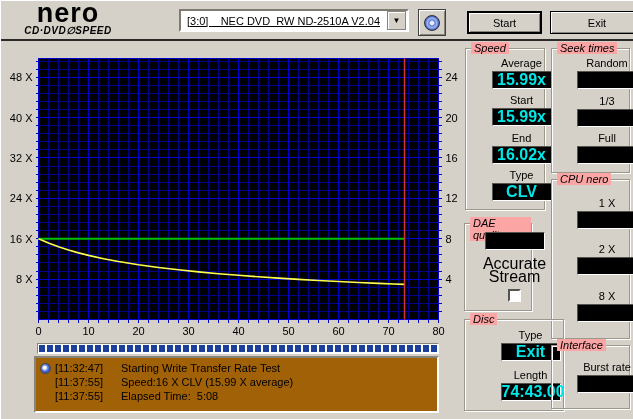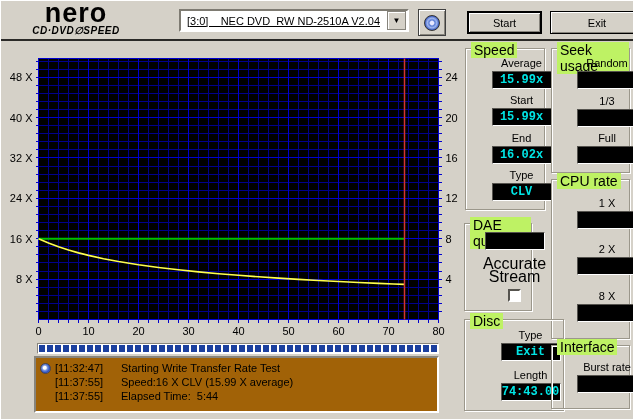--- a/index.html
+++ b/index.html
@@ -3,21 +3,21 @@
 <meta charset="utf-8">
 <style>
   html,body{margin:0;padding:0;}
   body{font-family:"Liberation Sans",sans-serif;}
   .window{position:relative;width:633px;height:419px;background:#d5d1c8;overflow:hidden;
           border-top:1px solid #fff;border-left:1px solid #fff;box-sizing:border-box;}
 
   
   .header{position:absolute;left:0;top:0;width:633px;height:40px;background:#d5d1c8;
           border-bottom:2px solid #2b2a28;box-sizing:border-box;}
-  .logo{position:absolute;left:10px;top:0;width:130px;text-align:center;color:#000;}
+  .logo{position:absolute;left:2px;top:0;width:130px;text-align:center;color:#000;}
   .logo-line1{font-size:27px;font-weight:bold;letter-spacing:1px;line-height:24px;display:block;}
   .logo-line2{font-size:10px;font-weight:bold;font-style:italic;letter-spacing:.5px;display:block;line-height:12px;}
   .combo{position:absolute;left:178px;top:8px;width:230px;height:23px;background:#fff;
          border-top:2px solid #7e7b72;border-left:2px solid #7e7b72;
          border-bottom:2px solid #fff;border-right:2px solid #fff;box-sizing:border-box;
          display:flex;align-items:center;}
   .combo-text{flex:1;font-size:11px;padding-left:6px;white-space:pre;overflow:hidden;color:#000;text-decoration:underline;}
   .combo-btn{width:17px;height:17px;background:#d5d1c8;border:1px solid #87847c;
              box-shadow:inset 1px 1px 0 #fff;display:flex;align-items:center;justify-content:center;
              font-size:8px;color:#000;margin-right:1px;}
@@ -50,29 +50,29 @@
   .log-icon-cell{width:15px;display:flex;align-items:center;}
   .log-disc{width:11px;height:11px;border-radius:50%;
       background:radial-gradient(circle at 42% 42%, #ffffff 0 20%, #7d99e0 35%, #2b4fc0 65%, #9fb6ef 100%);
       border:1px solid #445;box-sizing:border-box;}
   .log-time{width:56px;white-space:pre;}
   .log-text{margin-left:10px;white-space:pre;}
 
   
   .group{position:absolute;border:1px solid #9b978b;box-shadow:1px 1px 0 #fff,inset 1px 1px 0 #fff;
          box-sizing:border-box;}
-  .group-title{position:absolute;top:-7px;left:5px;background:#bef264;padding:0 3px;font-size:14px;color:#000;}
+  .group-title{position:absolute;top:-7px;left:5px;background:#fca5a5;padding:0 3px;font-size:11px;color:#000;font-style:italic;}
   .group-body{position:absolute;left:0;top:2px;right:0;bottom:2px;display:flex;flex-direction:column;
               justify-content:space-evenly;align-items:center;margin-left:33px;}
   .field{display:flex;flex-direction:column;align-items:center;}
   .field-label{font-size:11px;color:#000;margin-bottom:2px;}
   .lcd{width:58px;height:16px;background:#000;
        border-top:1px solid #55534e;border-left:1px solid #55534e;
        border-bottom:1px solid #fff;border-right:1px solid #fff;box-sizing:content-box;
-       color:#00e5e5;font-size:12px;font-weight:bold;text-align:center;line-height:16px;font-family:Liberation Mono, monospace;}
+       color:#00e5e5;font-size:16px;font-weight:bold;text-align:center;line-height:16px;}
   .dae-text{font-size:16px;color:#000;text-align:center;width:70px;line-height:13px;}
   .checkbox{width:13px;height:13px;background:#fff;
        border-top:2px solid #55534e;border-left:2px solid #55534e;
        border-bottom:2px solid #fff;border-right:2px solid #fff;box-sizing:border-box;}
 
   .g-speed{left:464px;top:47px;width:80px;height:162px;}
   .g-seek{left:550px;top:47px;width:79px;height:125px;}
   .g-cpu{left:550px;top:178px;width:79px;height:160px;}
   .g-dae{left:463px;top:222px;width:68px;height:88px;}
   .g-disc{left:463px;top:318px;width:100px;height:92px;}
@@ -325,21 +325,21 @@
       <span class="log-text">Starting Write Transfer Rate Test</span>
     </div>
     <div class="log-row">
       <span class="log-icon-cell"></span>
       <span class="log-time">[11:37:55]</span>
       <span class="log-text">Speed:16 X CLV (15.99 X average)</span>
     </div>
     <div class="log-row">
       <span class="log-icon-cell"></span>
       <span class="log-time">[11:37:55]</span>
-      <span class="log-text">Elapsed Time:  5:44</span>
+      <span class="log-text">Elapsed Time:  5:08</span>
     </div>
   </div>
 
   <div class="group g-speed">
     <span class="group-title">Speed</span>
     <div class="group-body">
       <div class="field">
         <span class="field-label">Average</span>
         <span class="lcd">15.99x</span>
       </div>
@@ -352,39 +352,39 @@
         <span class="lcd">16.02x</span>
       </div>
       <div class="field">
         <span class="field-label">Type</span>
         <span class="lcd">CLV</span>
       </div>
     </div>
   </div>
 
   <div class="group g-seek">
-    <span class="group-title">Seek usage</span>
+    <span class="group-title">Seek times</span>
     <div class="group-body">
       <div class="field">
         <span class="field-label">Random</span>
         <span class="lcd"></span>
       </div>
       <div class="field">
         <span class="field-label">1/3</span>
         <span class="lcd"></span>
       </div>
       <div class="field">
         <span class="field-label">Full</span>
         <span class="lcd"></span>
       </div>
     </div>
   </div>
 
   <div class="group g-cpu">
-    <span class="group-title">CPU rate</span>
+    <span class="group-title">CPU nero</span>
     <div class="group-body">
       <div class="field">
         <span class="field-label">1 X</span>
         <span class="lcd"></span>
       </div>
       <div class="field">
         <span class="field-label">2 X</span>
         <span class="lcd"></span>
       </div>
       <div class="field">

